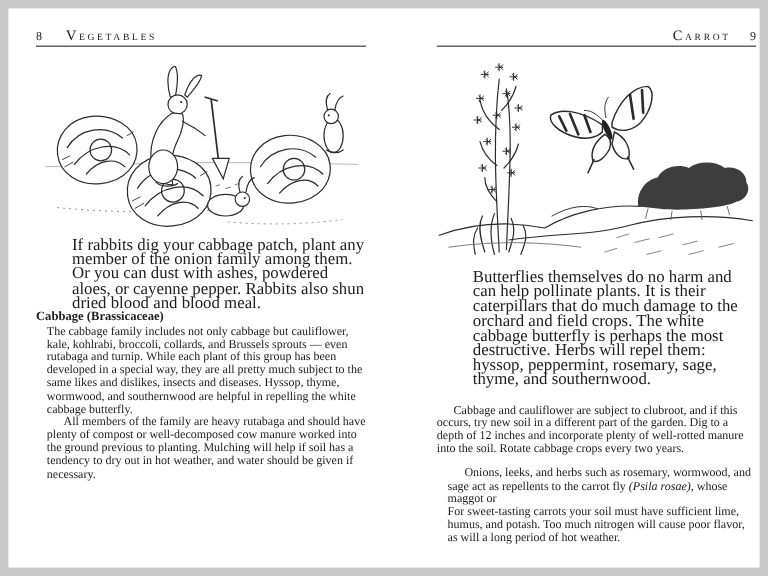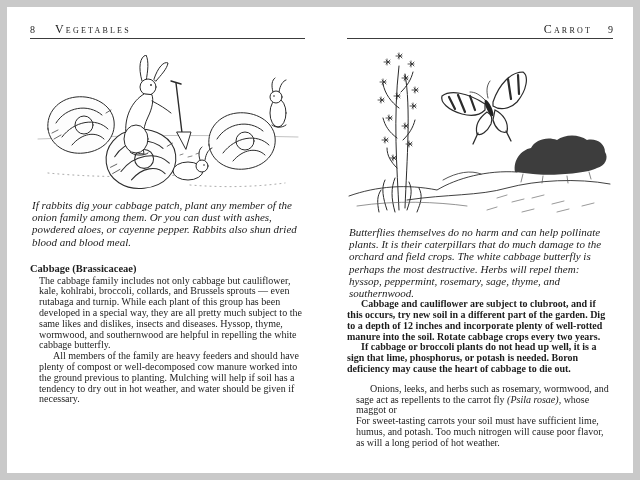--- a/index.html
+++ b/index.html
@@ -12,21 +12,21 @@
     color:#1c1c1c;
   }
   .paper{
     position:absolute;
     left:7px;top:7px;
     width:626px;height:466px;
     background:#ffffff;
   }
   .page{position:absolute;top:15px;}
   .page-left{left:23px;width:275px;}
-  .page-right{left:340px;width:266px;}
+  .page-right{left:357px;width:266px;}
 
   .page-header{
     display:flex;
     align-items:baseline;
     border-bottom:1px solid #3c3c3c;
     padding-bottom:4px;
     height:12px;
   }
   .page-header.right{justify-content:flex-end;}
   .running-title{
@@ -37,36 +37,36 @@
   .page-num{font-size:10px;}
   .page-left .page-num{margin-right:20px;}
   .page-right .page-num{margin-left:16px;}
 
   .illustration{display:flex;justify-content:center;align-items:flex-end;}
   .illo-left{margin-top:15px;height:141px;}
   .illo-right{margin-top:9px;height:172px;}
   svg{display:block;}
 
   .caption{
-    font-style:italic;
-    font-size:11px;
+    font-size:14px;
     line-height:12.2px;
     padding-left:2px;
+    margin-left:28px;
   }
   .caption-left{margin-top:4px;}
   .caption-right{margin-top:6px;}
 
   .body-text{font-size:10px;line-height:10.8px;}
-  .section{margin-top:16px;}
+  .section{margin-top:0;}
   .section-heading{font-size:10.5px;font-weight:bold;margin:0 0 1px 0;}
   .section-heading .latin{font-weight:bold;font-style:italic;}
   .section-body{margin-left:9px;}
   p.bodypara{margin:0;}
   p.indent{text-indent:14px;}
-  .continuation{font-weight:bold;}
+  .continuation{margin-top:14px;}
   .section-carrot{margin-top:9px;}
   .inline-latin{font-style:italic;}
 </style>
 </head>
 <body>
 
 <div class="paper">
 
   <div class="page page-left">
 
@@ -143,21 +143,21 @@
         </g>
       </svg>
     </div>
 
     <div class="caption caption-left">If rabbits dig your cabbage patch, plant any member of the onion family among them. Or you can dust with ashes, powdered aloes, or cayenne pepper. Rabbits also shun dried blood and blood meal.</div>
 
     <div class="section body-text">
       <h3 class="section-heading"><span>Cabbage</span> <span>(Brassicaceae)</span></h3>
       <div class="section-body">
         <p class="bodypara">The cabbage family includes not only cabbage but cauliflower, kale, kohlrabi, broccoli, collards, and Brussels sprouts — even rutabaga and turnip. While each plant of this group has been developed in a special way, they are all pretty much subject to the same likes and dislikes, insects and diseases. Hyssop, thyme, wormwood, and southernwood are helpful in repelling the white cabbage butterfly.</p>
-        <p class="bodypara indent">All members of the family are heavy feeders and should have plenty of compost or well-decomposed cow manure worked into the ground previous to planting. Mulching will help if soil has a tendency to dry out in hot weather, and water should be given if necessary.</p>
+        <p class="bodypara indent">All members of the family are heavy rutabaga and should have plenty of compost or well-decomposed cow manure worked into the ground previous to planting. Mulching will help if soil has a tendency to dry out in hot weather, and water should be given if necessary.</p>
       </div>
     </div>
   </div>
 
   <div class="page page-right">
 
     <div class="page-header right">
       <span class="running-title">Carrot</span>
       <span class="page-num">9</span>
     </div>
@@ -212,21 +212,20 @@
 
           <path d="M150,150 l10,-3 M165,154 l12,-3 M185,150 l12,-3 M205,156 l12,-3 M140,162 l10,-3 M175,164 l12,-3 M210,164 l12,-3 M235,158 l12,-3" stroke-width="0.6" stroke="#555"></path>
         </g>
       </svg>
     </div>
 
     <div class="caption caption-right">Butterflies themselves do no harm and can help pollinate plants. It is their caterpillars that do much damage to the orchard and field crops. The white cabbage butterfly is perhaps the most destructive. Herbs will repel them: hyssop, peppermint, rosemary, sage, thyme, and southernwood.</div>
 
     <div class="continuation body-text">
       <p class="bodypara indent">Cabbage and cauliflower are subject to clubroot, and if this occurs, try new soil in a different part of the garden. Dig to a depth of 12 inches and incorporate plenty of well-rotted manure into the soil. Rotate cabbage crops every two years.</p>
-      <p class="bodypara indent">If cabbage or broccoli plants do not head up well, it is a sign that lime, phosphorus, or potash is needed. Boron deficiency may cause the heart of cabbage to die out.</p>
     </div>
 
     <div class="section section-carrot body-text">
       <div class="section-body">
         <p class="bodypara indent"><span>Onions, leeks, and herbs such as rosemary, wormwood, and sage act as repellents to the carrot fly </span><span class="inline-latin">(Psila rosae)</span><span>, whose maggot or</span></p>
         <p class="bodypara">For sweet-tasting carrots your soil must have sufficient lime, humus, and potash. Too much nitrogen will cause poor flavor, as will a long period of hot weather.</p>
       </div>
     </div>
   </div>
 

